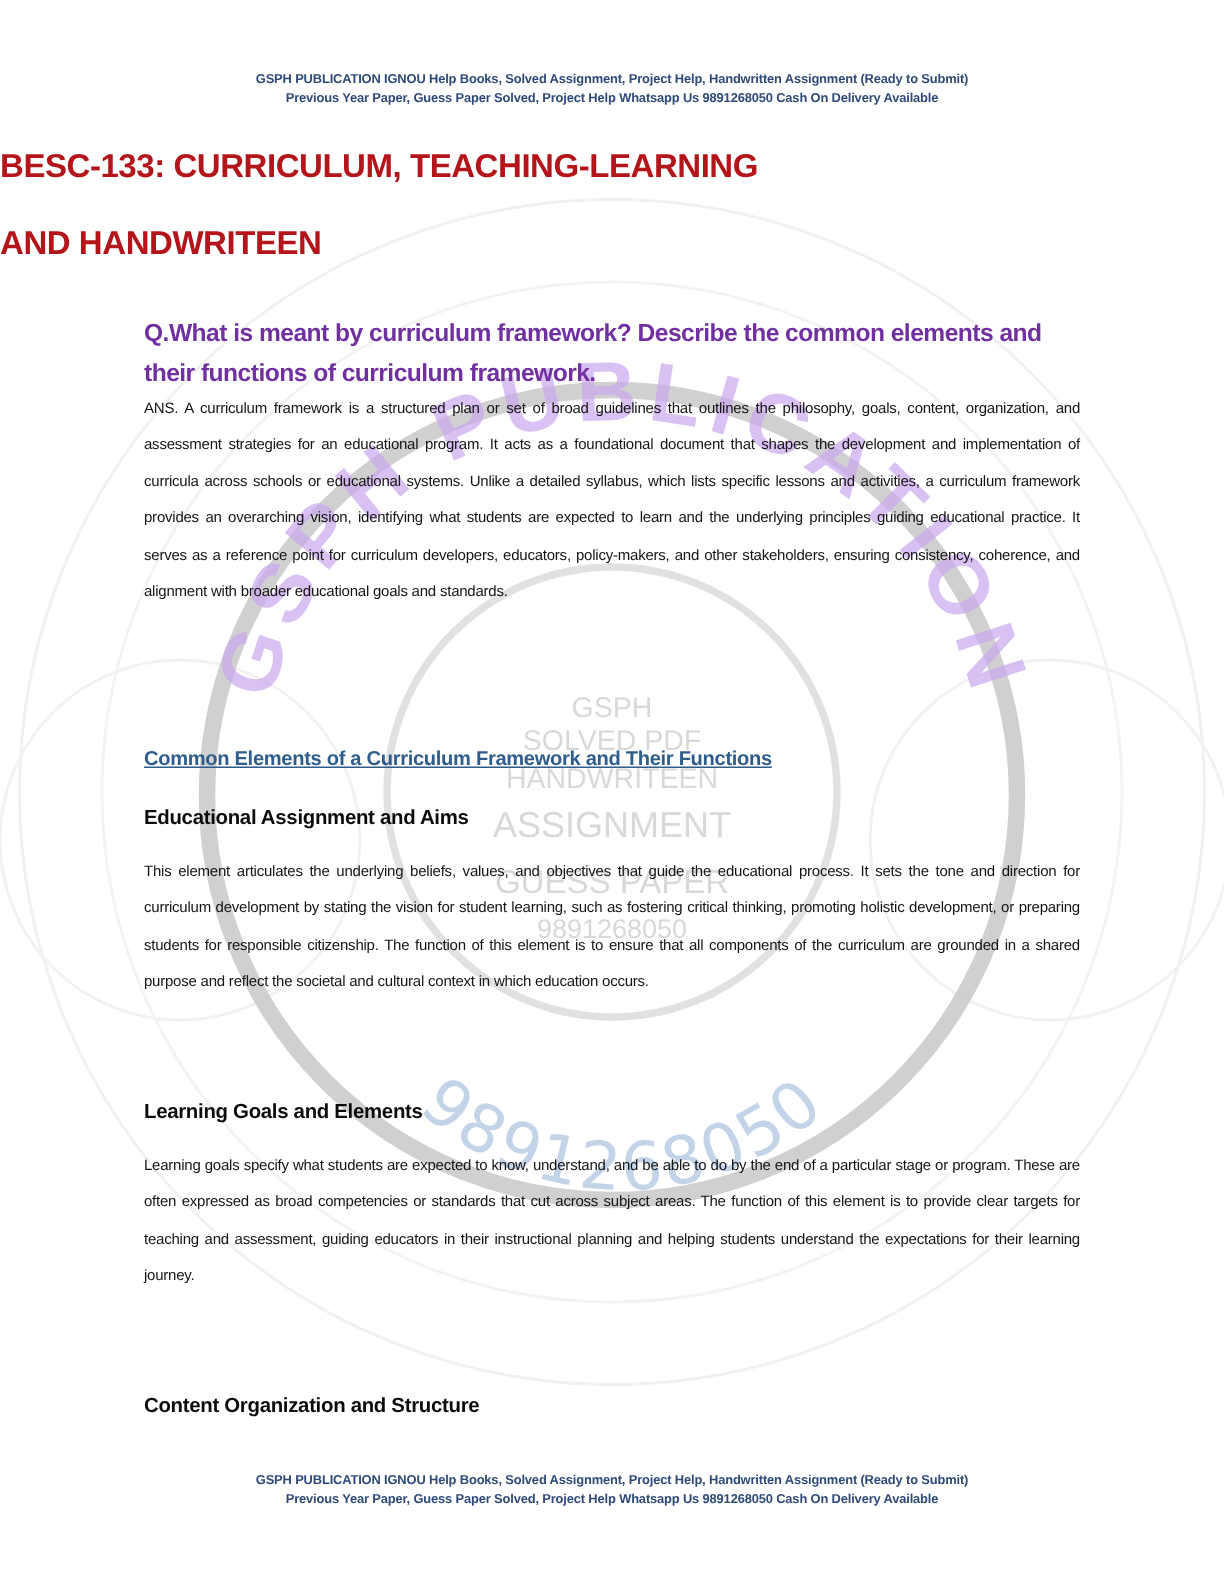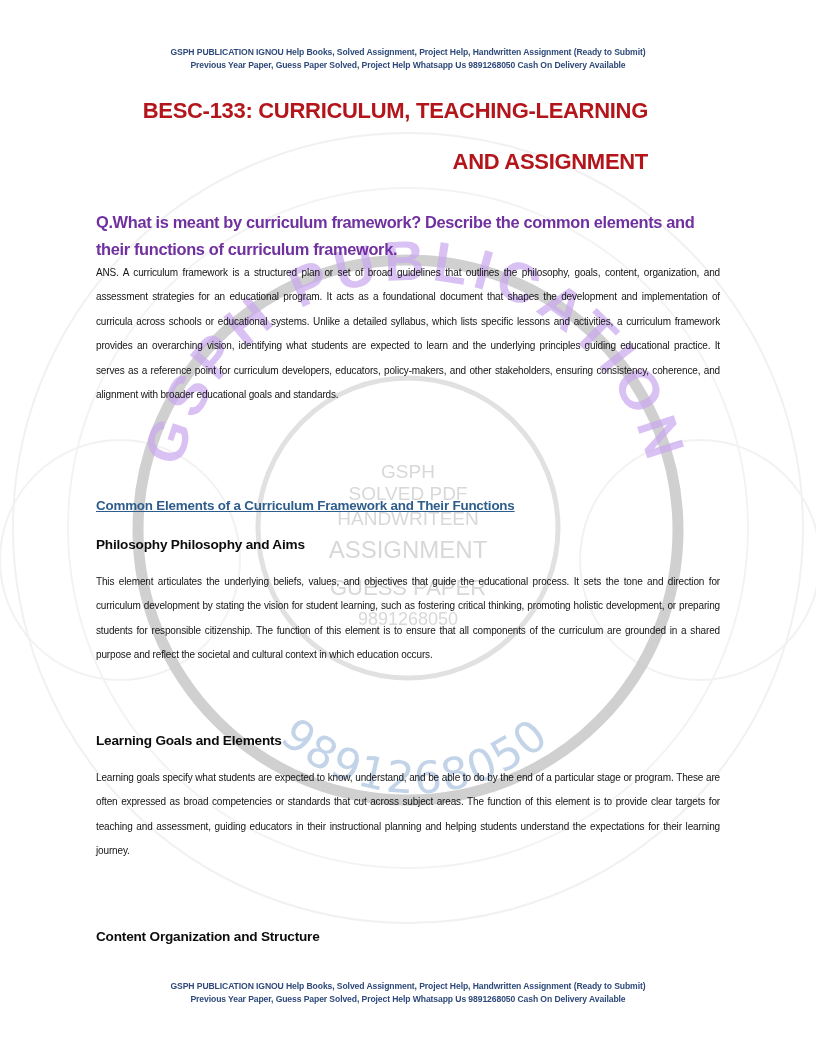--- a/index.html
+++ b/index.html
@@ -47,21 +47,21 @@
       color: #2f4a7a;
       line-height: 13px;
       letter-spacing: -0.1px;
     }
     .hdr.top { top: 46px; }
     .hdr.bottom { top: 980px; }
     .title {
       position: absolute;
       left: 0;
       width: 648px;
-      text-align: right;
+      text-align: left;
       font-size: 22px;
       font-weight: bold;
       color: #b3151b;
       letter-spacing: -0.3px;
     }
     .title.l1 { top: 98px; }
     .title.l2 { top: 149px; }
     .question {
       position: absolute;
       left: 96px;
@@ -139,29 +139,29 @@
   </svg>
 
   <div class="content">
 
     <div class="hdr top">
       <div>GSPH PUBLICATION IGNOU Help Books, Solved Assignment, Project Help, Handwritten Assignment (Ready to Submit)</div>
       <div>Previous Year Paper, Guess Paper Solved, Project Help Whatsapp Us 9891268050 Cash On Delivery Available</div>
     </div>
 
     <div class="title l1">BESC-133: CURRICULUM, TEACHING-LEARNING</div>
-    <div class="title l2">AND ASSIGNMENT</div>
+    <div class="title l2">AND HANDWRITEEN</div>
 
     <div class="question">Q.What is meant by curriculum framework? Describe the common elements and their functions of curriculum framework.</div>
 
     <div class="body-text" style="top:261px;">ANS. A curriculum framework is a structured plan or set of broad guidelines that outlines the philosophy, goals, content, organization, and assessment strategies for an educational program. It acts as a foundational document that shapes the development and implementation of curricula across schools or educational systems. Unlike a detailed syllabus, which lists specific lessons and activities, a curriculum framework provides an overarching vision, identifying what students are expected to learn and the underlying principles guiding educational practice. It serves as a reference point for curriculum developers, educators, policy-makers, and other stakeholders, ensuring consistency, coherence, and alignment with broader educational goals and standards.</div>
 
     <div class="section-heading" style="top:498px;text-decoration:underline;">Common Elements of a Curriculum Framework and Their Functions</div>
 
-    <div class="sub-heading" style="top:537px;">Philosophy Philosophy and Aims</div>
+    <div class="sub-heading" style="top:537px;">Educational Assignment and Aims</div>
     <div class="body-text" style="top:570px;">This element articulates the underlying beliefs, values, and objectives that guide the educational process. It sets the tone and direction for curriculum development by stating the vision for student learning, such as fostering critical thinking, promoting holistic development, or preparing students for responsible citizenship. The function of this element is to ensure that all components of the curriculum are grounded in a shared purpose and reflect the societal and cultural context in which education occurs.</div>
 
     <div class="sub-heading" style="top:733px;">Learning Goals and Elements</div>
     <div class="body-text" style="top:766px;">Learning goals specify what students are expected to know, understand, and be able to do by the end of a particular stage or program. These are often expressed as broad competencies or standards that cut across subject areas. The function of this element is to provide clear targets for teaching and assessment, guiding educators in their instructional planning and helping students understand the expectations for their learning journey.</div>
 
     <div class="sub-heading" style="top:929px;">Content Organization and Structure</div>
 
     <div class="hdr bottom">
       <div>GSPH PUBLICATION IGNOU Help Books, Solved Assignment, Project Help, Handwritten Assignment (Ready to Submit)</div>
       <div>Previous Year Paper, Guess Paper Solved, Project Help Whatsapp Us 9891268050 Cash On Delivery Available</div>

